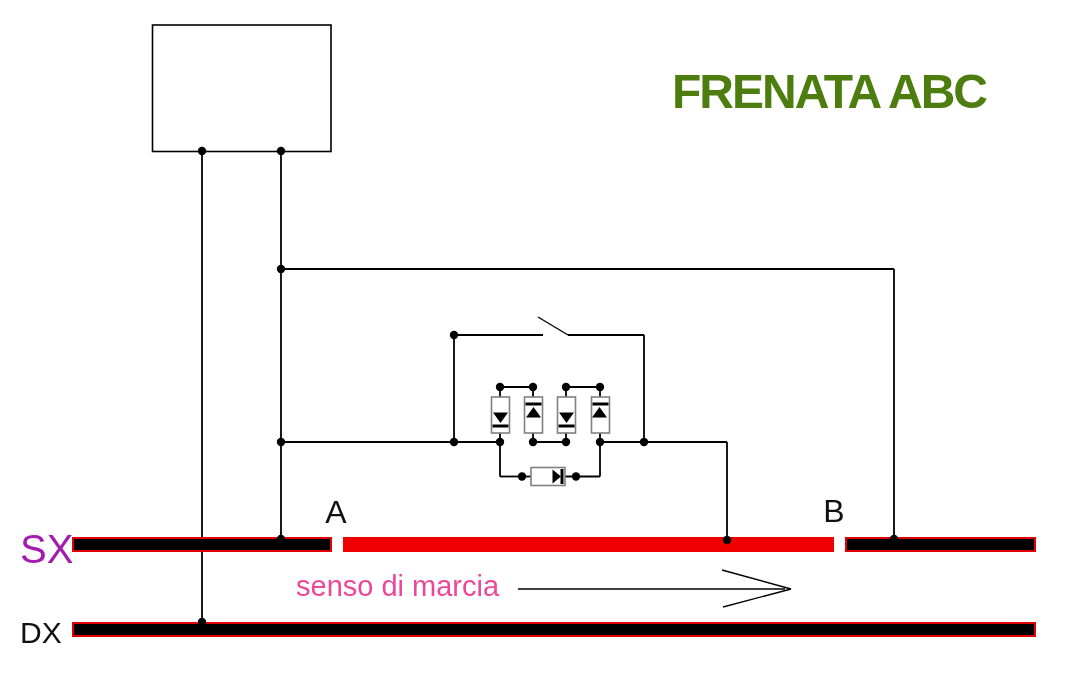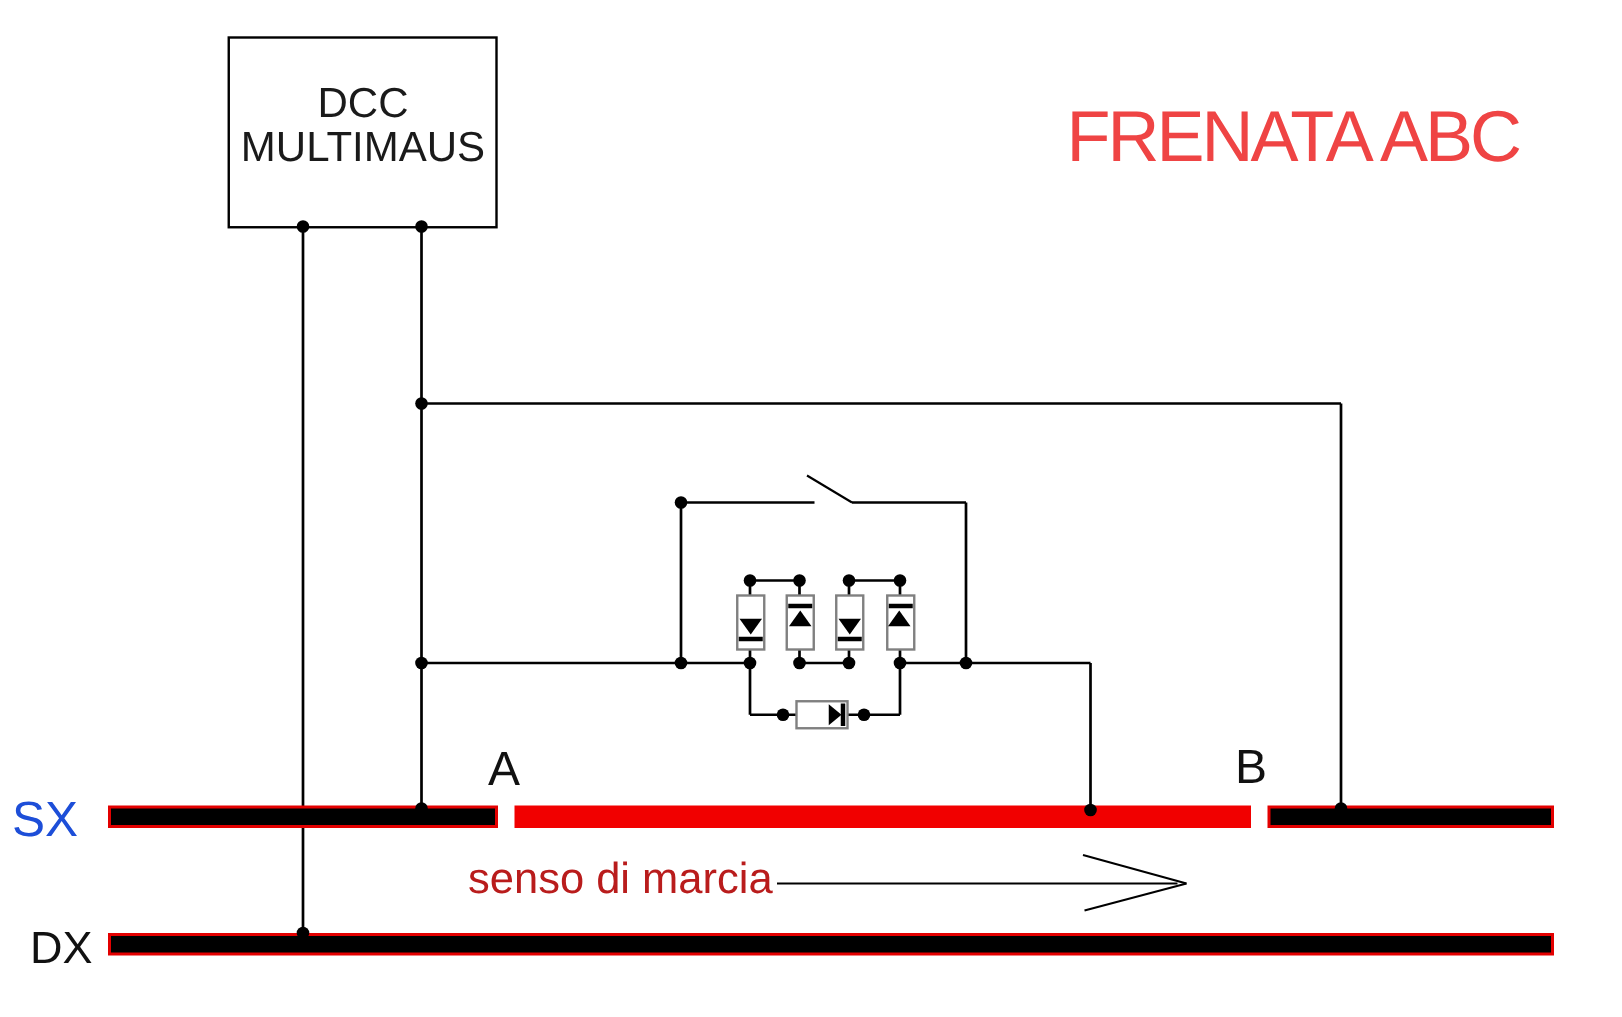--- a/index.html
+++ b/index.html
@@ -2,26 +2,26 @@
 <html><head>
 <meta charset="utf-8">
 <style>
   html,body{margin:0;padding:0;background:#ffffff;}
   body{font-family:"Liberation Sans","DejaVu Sans",sans-serif;}
   .stage{position:relative;width:1081px;height:678px;background:#ffffff;overflow:hidden;}
   .stage svg{position:absolute;left:0;top:0;}
   .txt{position:absolute;color:#000;white-space:nowrap;}
   .dcc-text{left:153px;top:54px;width:178px;text-align:center;
             font-size:28px;line-height:29px;color:#1a1a1a;letter-spacing:0px;}
-  .main-title{left:672px;top:64px;font-size:48px;font-weight:normal;letter-spacing:-2px;color:#ef4444;margin-left:39px;}
+  .main-title{left:672px;top:64px;font-size:48px;font-weight:bold;letter-spacing:-2px;color:#4d7c0f;}
   .lbl-a{left:336px;top:494px;transform:translateX(-50%);font-size:32px;color:#111;}
   .lbl-b{left:834px;top:493px;transform:translateX(-50%);font-size:32px;color:#111;}
-  .lbl-sx{left:8px;top:527px;font-size:33px;color:#1d4ed8;}
+  .lbl-sx{left:20px;top:527px;font-size:40px;color:#a21caf;}
   .lbl-dx{left:20px;top:616px;font-size:30px;color:#111;}
-  .dir-text{left:312px;top:570px;font-size:29px;color:#b91c1c;}
+  .dir-text{left:296px;top:570px;font-size:29px;color:#ec4899;}
   .wire{stroke:#000;stroke-width:1.8;fill:none;}
   .thin{stroke:#000;stroke-width:1.4;fill:none;}
   .dbody{fill:#fff;stroke:#808080;stroke-width:1.6;}
   .dsym{fill:#000;stroke:none;}
   .dbar{stroke:#000;stroke-width:3;}
   .rail-black{fill:#000;stroke:#e30000;stroke-width:2;}
   .dot{fill:#000;stroke:none;}
 </style>
 </head>
 <body>
@@ -123,24 +123,20 @@
       <circle class="dot" cx="894" cy="539" r="4.2"></circle>
     </g>
 
     <g>
       <line class="thin" x1="518" y1="589" x2="785" y2="589"></line>
       <line class="thin" x1="722" y1="570" x2="791" y2="589"></line>
       <line class="thin" x1="723" y1="607" x2="791" y2="589"></line>
     </g>
   </svg>
 
-  <div class="txt dcc-text">
-    <div>DCC</div>
-    <div>MULTIMAUS</div>
-  </div>
 
   <div class="txt main-title">FRENATA ABC</div>
 
   <div class="txt lbl-a">A</div>
   <div class="txt lbl-b">B</div>
   <div class="txt lbl-sx">SX</div>
   <div class="txt lbl-dx">DX</div>
   <div class="txt dir-text">senso di marcia</div>
 </div>
 

